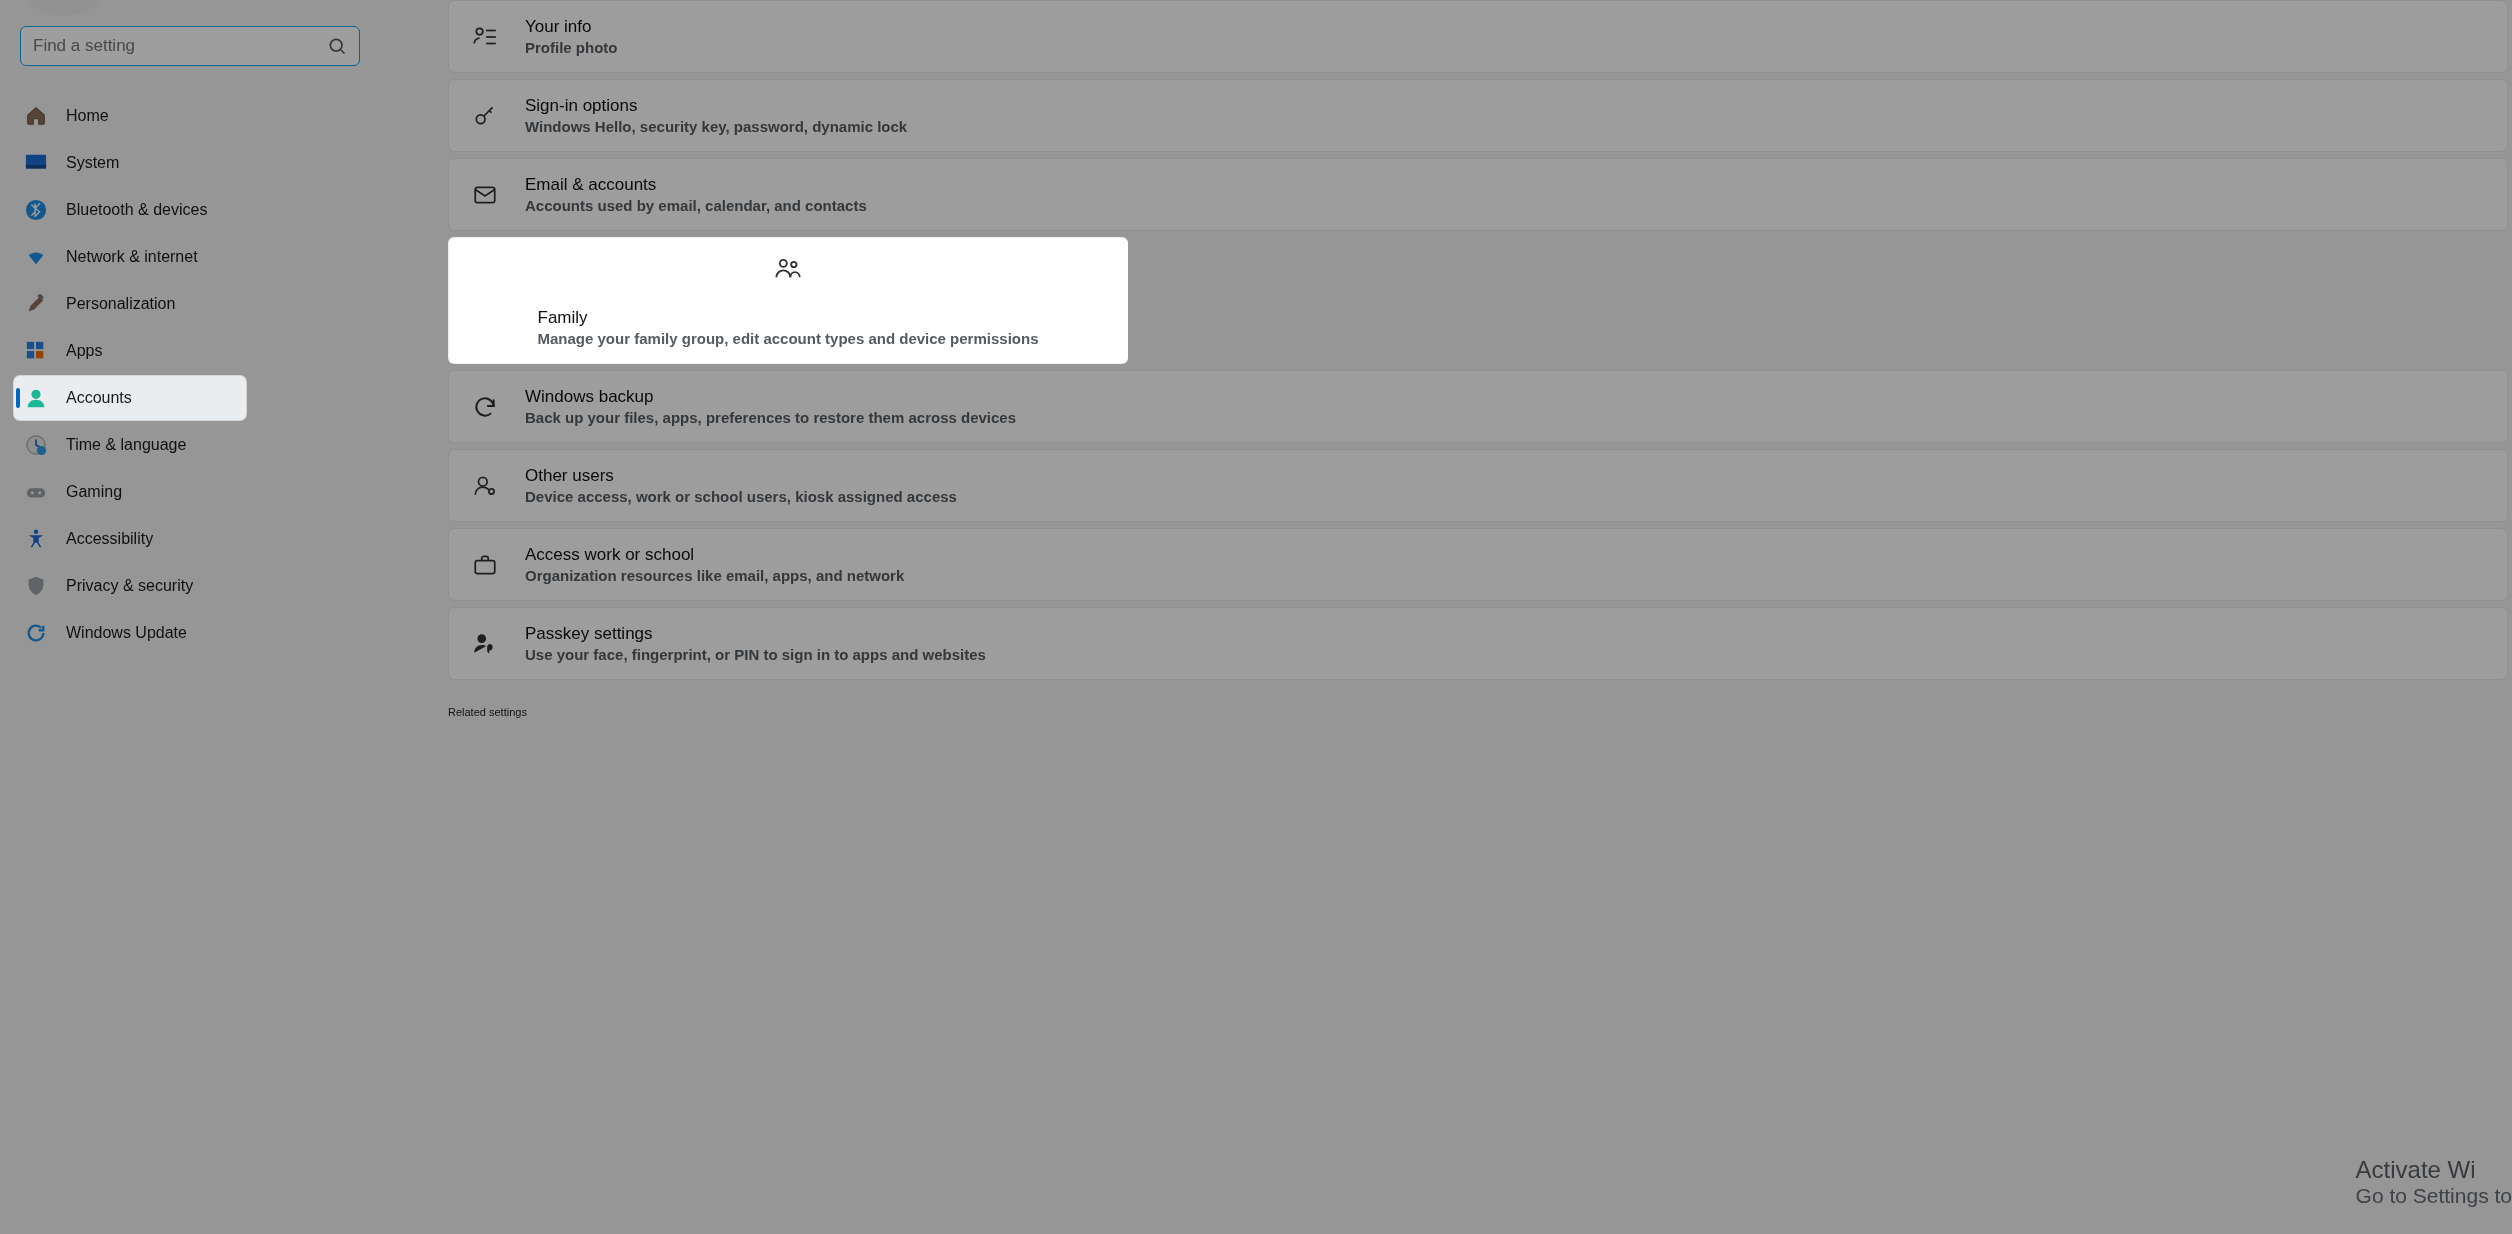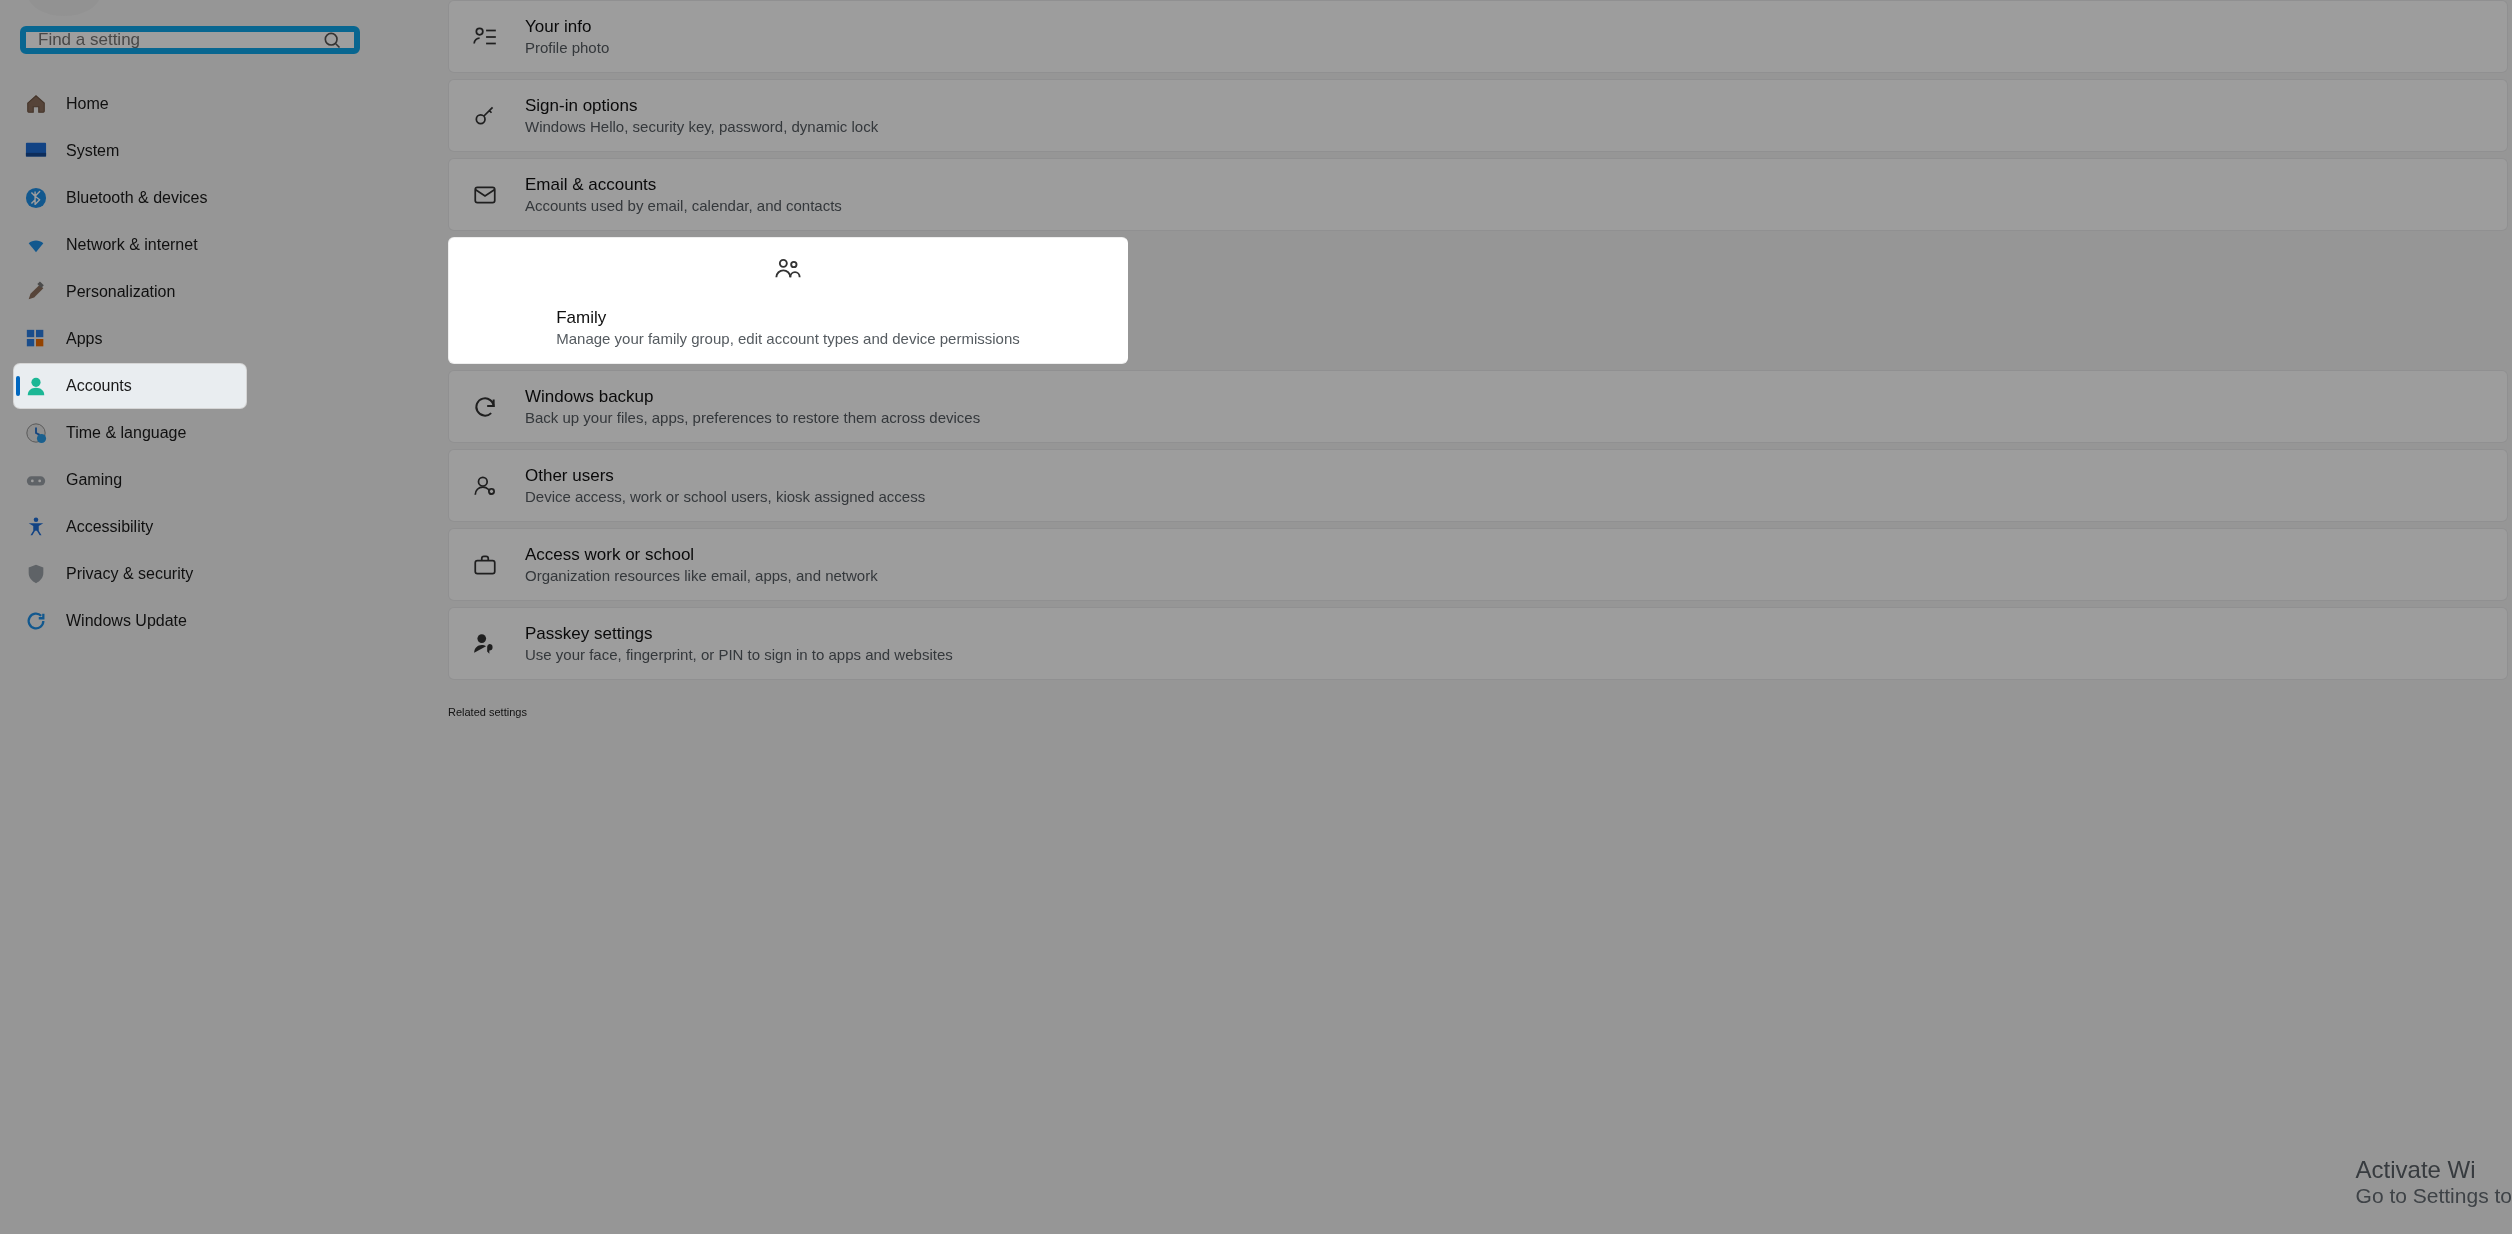--- a/index.html
+++ b/index.html
@@ -46,23 +46,23 @@
     background: #e5e5e5;
     margin-left: 14px;
     margin-top: -26px;
     margin-bottom: 10px;
     opacity: 0.5;
   }
 
   
   .search {
     display:flex; align-items:center;
-    border: 6px solid #0ea5e9;
+    border: 1px solid #0ea5e9;
     border-radius: 6px;
-    height: 28px;
+    height: 40px;
     margin: 8px 10px 28px 6px;
     padding: 0 12px;
     background: #fff;
   }
   .search input {
     border: none; outline: none;
     background: transparent;
     flex:1;
     font-size: 17px;
     color: #444;
@@ -112,21 +112,21 @@
     min-height: 72px;
     gap: 26px;
   }
   .card .icon {
     width: 28px; height:28px;
     display:flex;align-items:center;justify-content:center;
     color:#333;
     flex-shrink:0;
   }
   .card .text .title { font-size: 17px; color:#111; }
-  .card .text .sub   { font-size: 15px; color:#555b60; margin-top:2px; }
+  .card .text .sub   { font-size: 15px; color:#555b60; margin-top:2px;font-weight:bold; }
 
   .section-heading {
     font-size: 11px;
     font-weight: 400;
     color:#222;
     margin-top: 26px;
   }
 
   
   .watermark {

